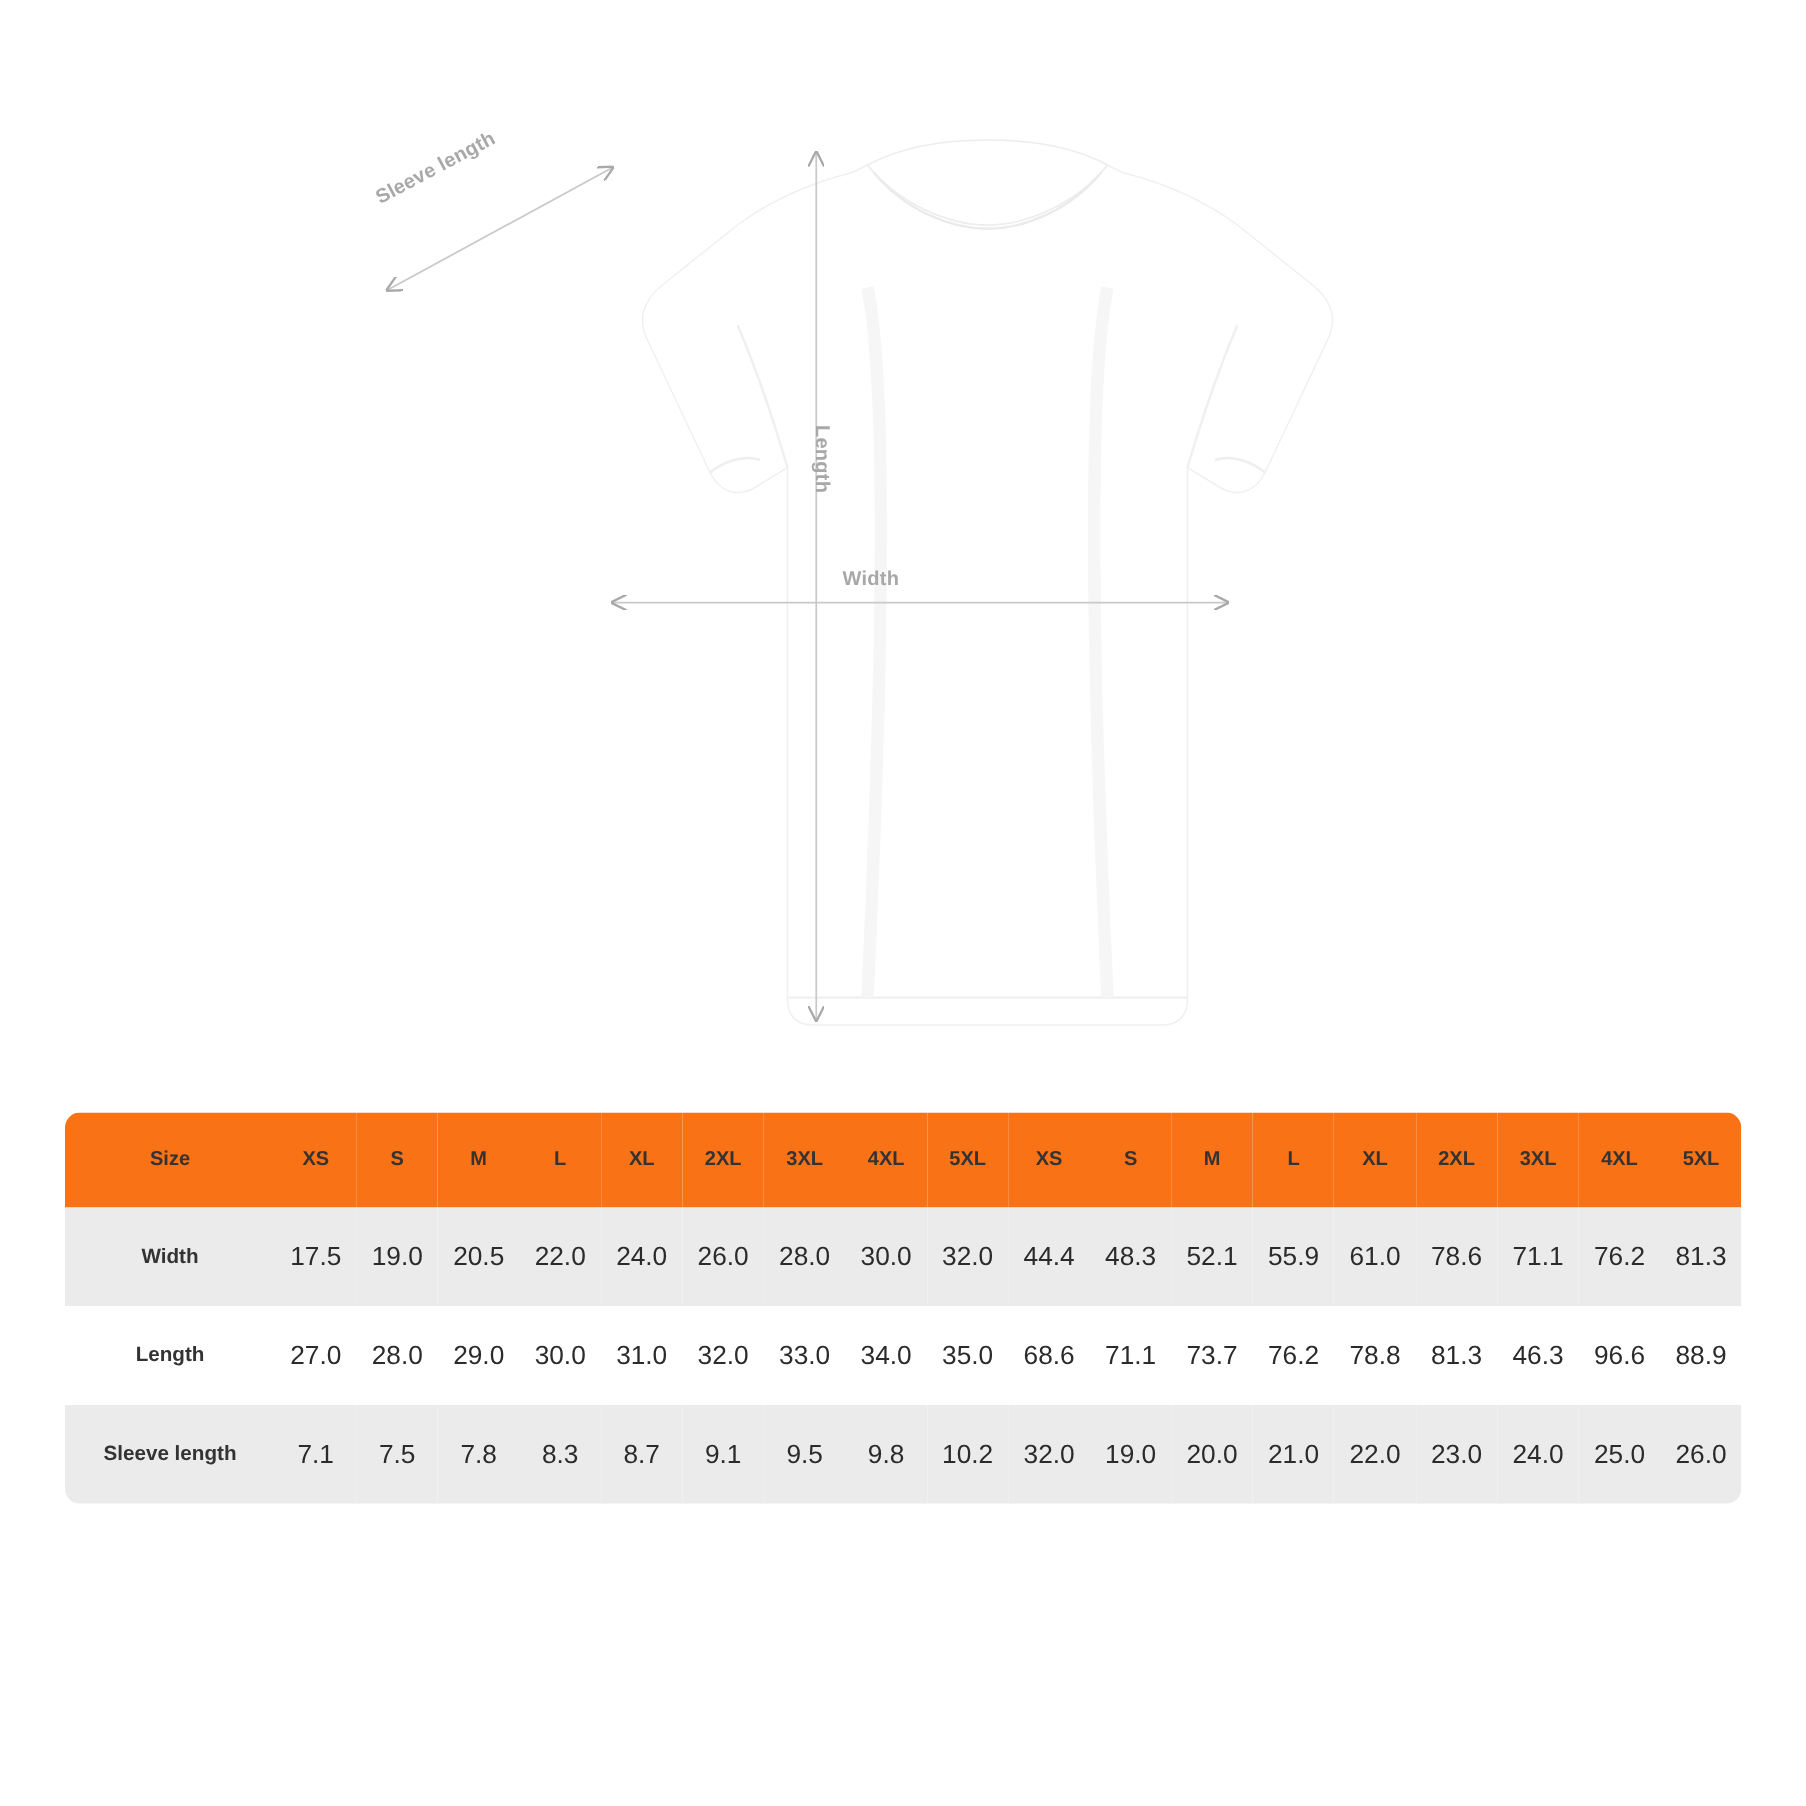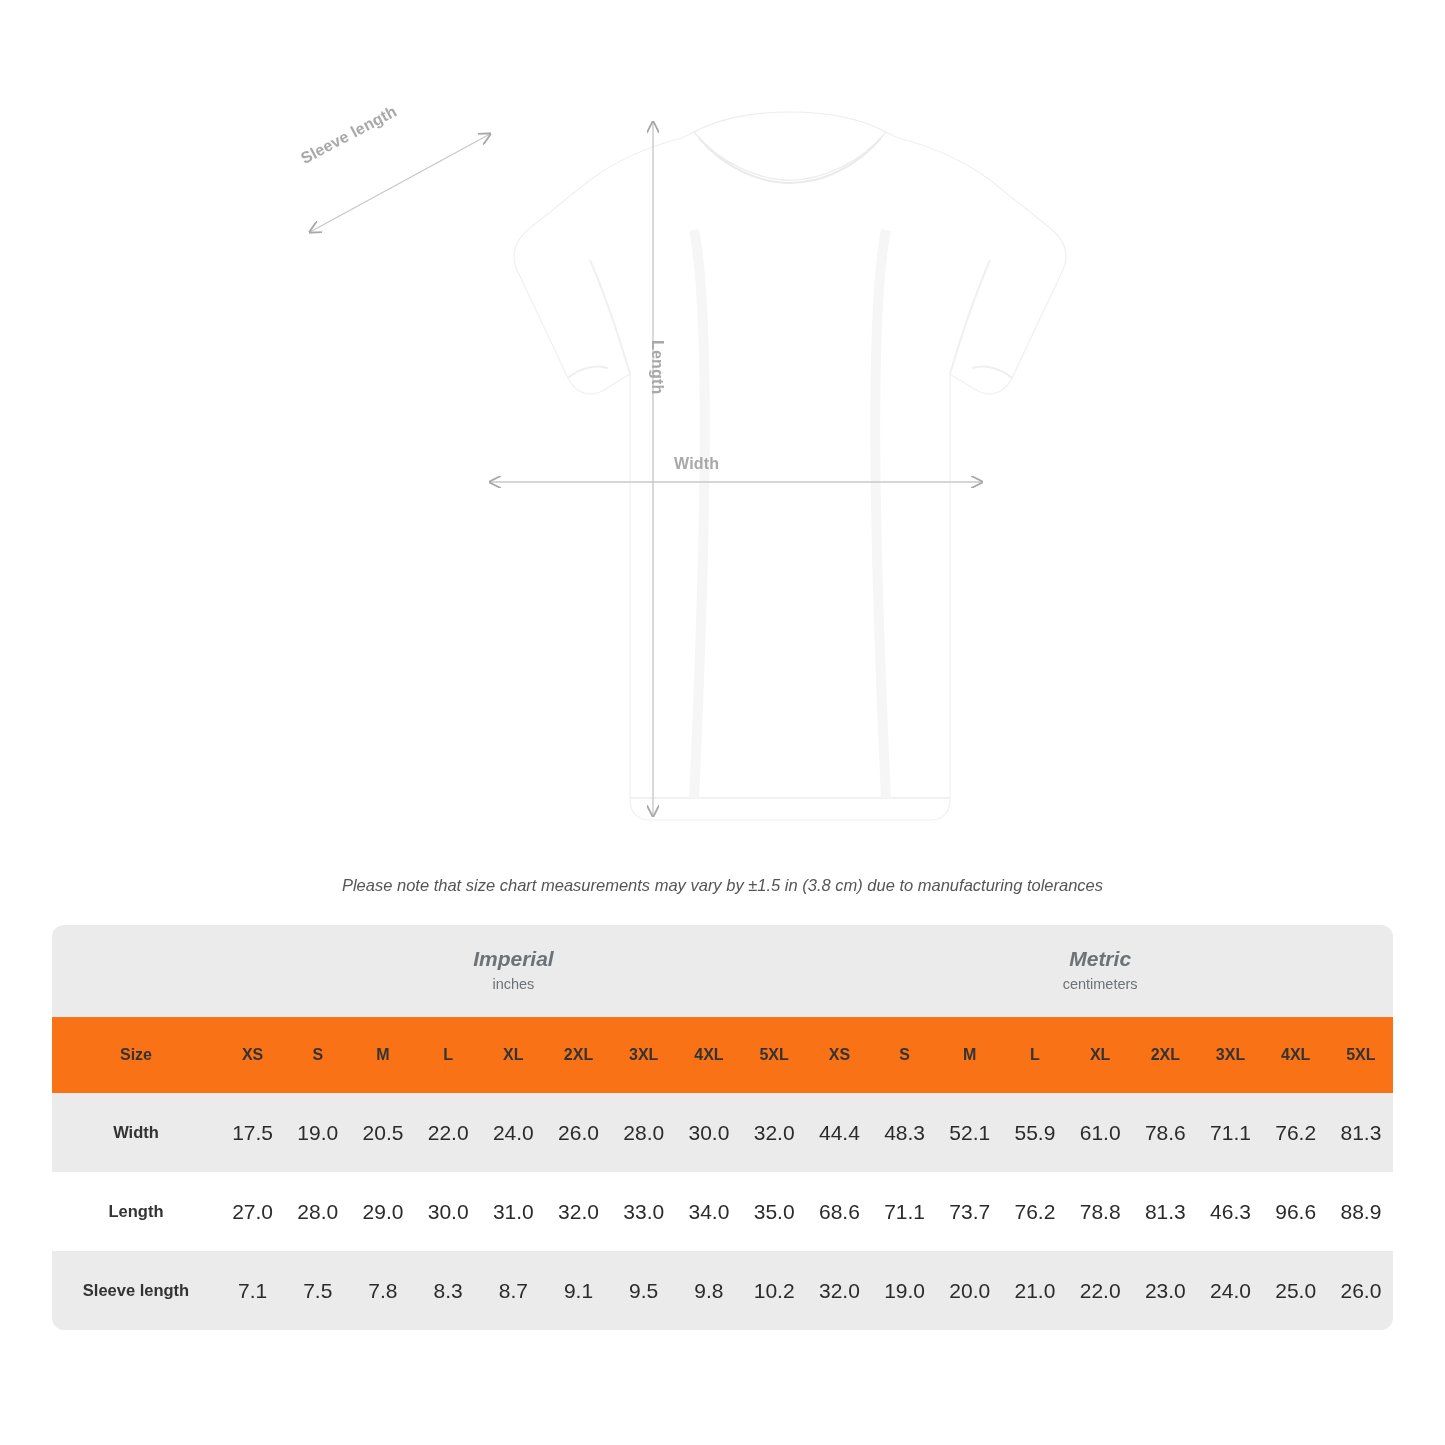--- a/index.html
+++ b/index.html
@@ -200,21 +200,20 @@
         <line x1="20" y1="122" x2="200" y2="24" stroke="#c9c9c9" stroke-width="1.4" marker-start="url(#arrTail)" marker-end="url(#arrHead)"></line>
       </svg>
     </div>
 
     <div class="dim-label label-sleeve">Sleeve length</div>
     <div class="dim-label label-length">Length</div>
     <div class="dim-label label-width">Width</div>
   </div>
 
   <div class="title-block">
-    <p class="chart-note">Please note that size chart measurements may vary by ±1.5 in (3.8 cm) due to manufacturing tolerances</p>
   </div>
 
   <div class="table-wrap">
     <table class="size-table">
       <colgroup>
         <col class="col-head">
         <col class="col-data">
           <col class="col-data">
           <col class="col-data">
           <col class="col-data">
@@ -227,31 +226,20 @@
           <col class="col-data">
           <col class="col-data">
           <col class="col-data">
           <col class="col-data">
         <col class="col-data">
           <col class="col-data">
           <col class="col-data">
           <col class="col-data">
       </colgroup>
       <tbody>
-        <tr class="unit-head">
-          <td></td>
-          <td colspan="9">
-            <div class="unit-name">Imperial</div>
-            <div class="unit-sub">inches</div>
-          </td>
-          <td colspan="9">
-            <div class="unit-name">Metric</div>
-            <div class="unit-sub">centimeters</div>
-          </td>
-        </tr>
 
         <tr class="row-size">
           <td class="rowhead">Size</td>
           <td>XS</td>
           <td>S</td>
           <td>M</td>
           <td>L</td>
           <td>XL</td>
           <td>2XL</td>
           <td>3XL</td>

